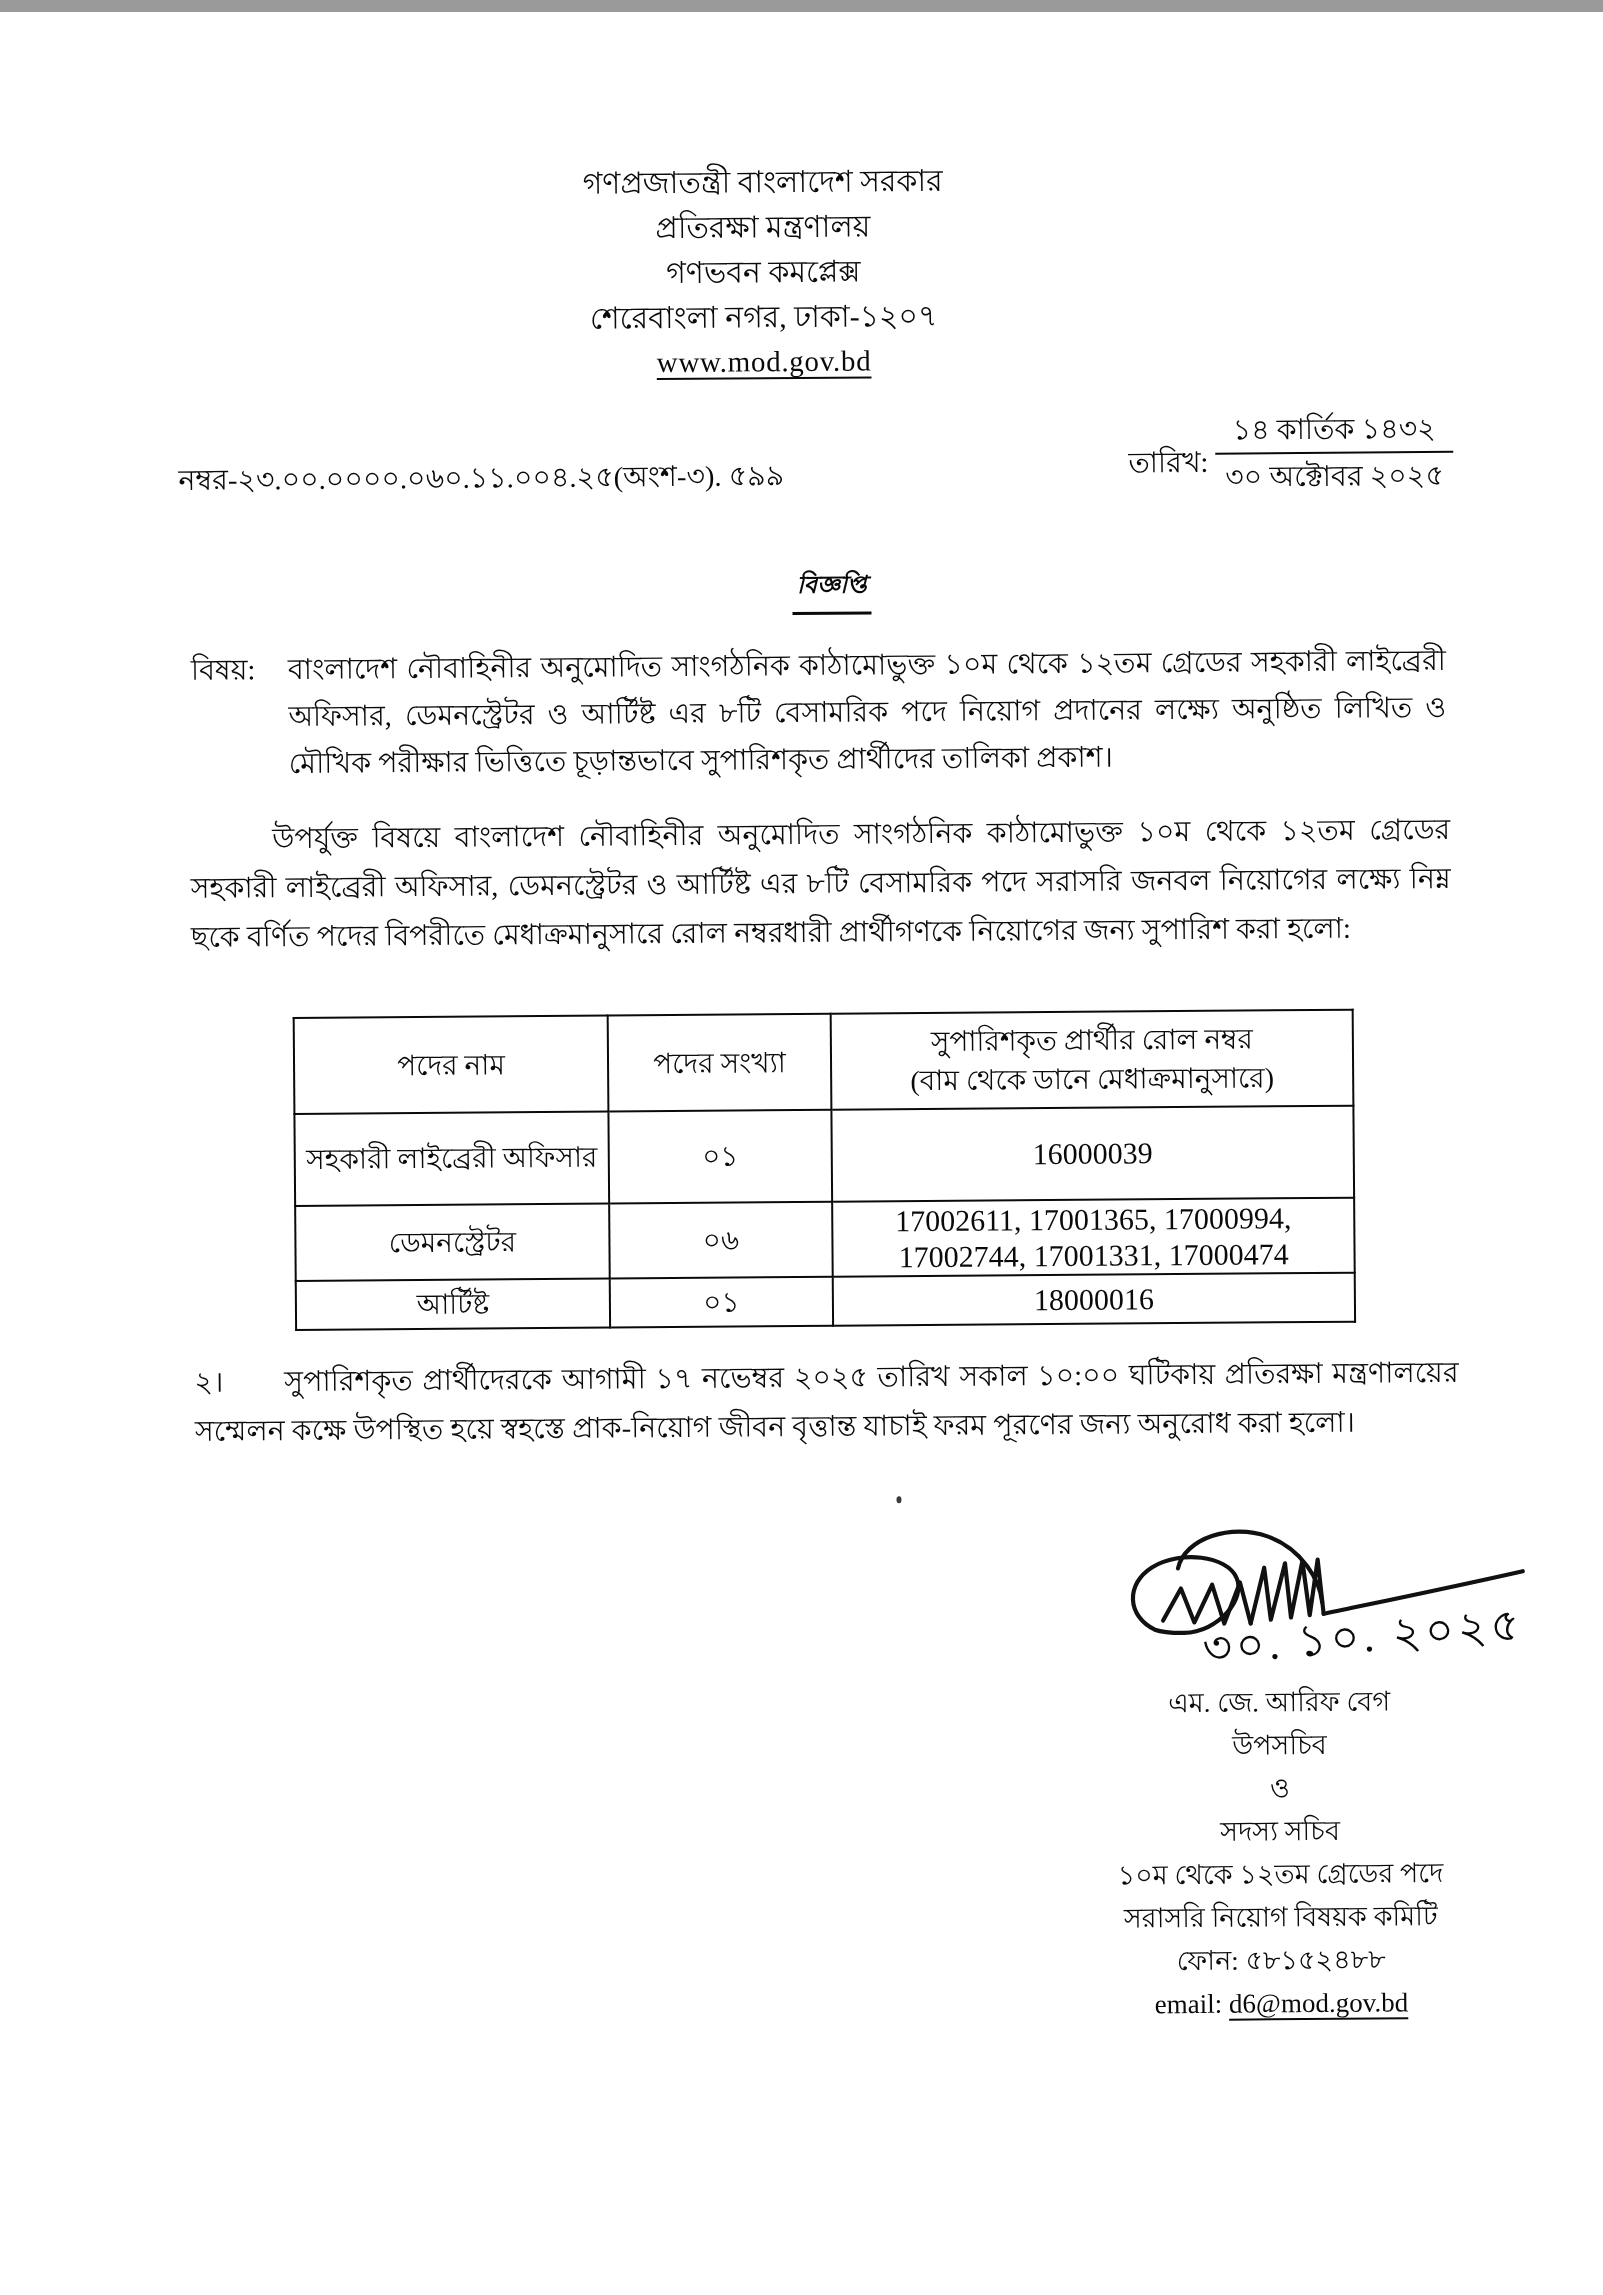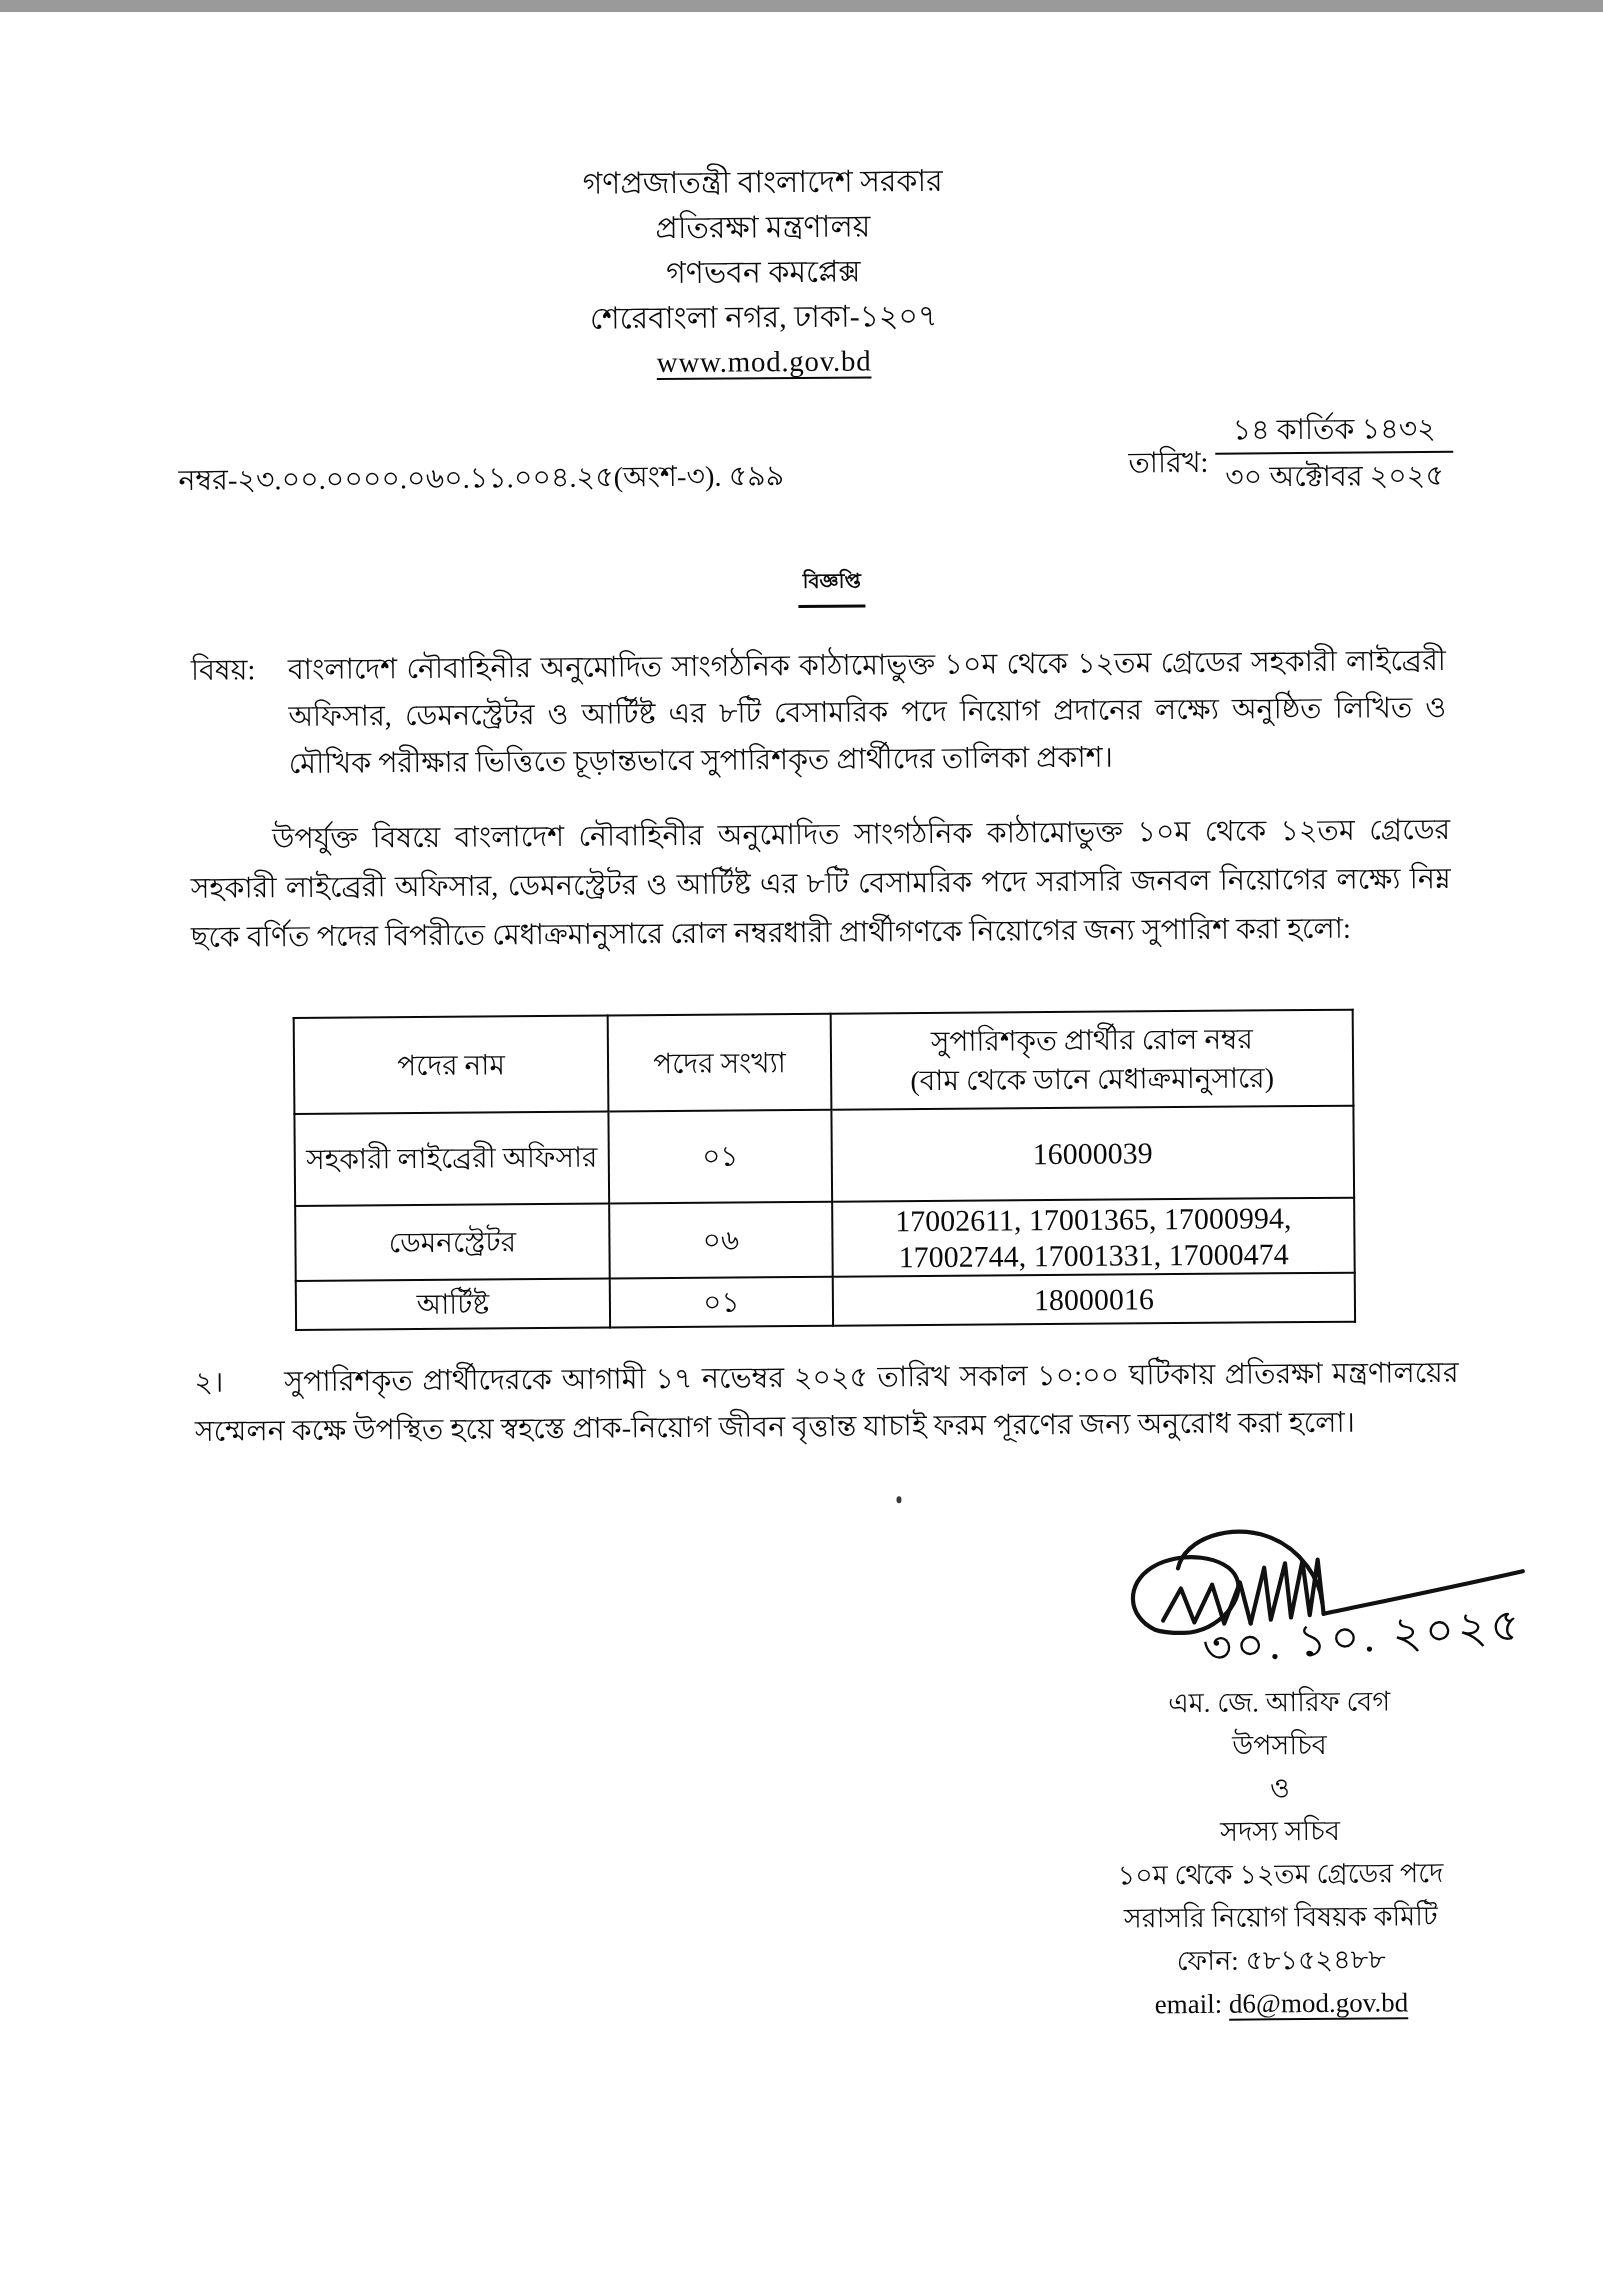--- a/index.html
+++ b/index.html
@@ -33,22 +33,22 @@
   .ref-number{position:absolute;left:182px;top:442px;font-size:28.5px;}
   .date-group{position:absolute;left:1132px;top:403px;display:flex;align-items:center;}
   .date-label{font-size:28.5px;padding-top:19.5px;text-align:right;}
   .date-frac{text-align:center;margin-left:7px;}
   .date-frac .dline{font-size:28.5px;line-height:38px;padding:0 9.7px;}
   .frac-rule{border-top:2.8px solid #0a0a0a;margin:2.8px 0 4.2px 0;}
 
   
   .notice-title{position:absolute;left:0;top:554px;width:1669px;text-align:center;}
   .notice-title span{
-    display:inline-block;font-size:20px;font-weight:bold;
-    border-bottom:3.5px solid #0a0a0a;padding:0 4.2px 5.6px 4.2px;
+    display:inline-block;font-size:24px;font-weight:bold;
+    border-bottom:3.5px solid #0a0a0a;padding:0 4.2px 5.6px 4.2px;font-style:italic;
   }
 
   
   .subject{position:absolute;left:193px;top:630px;width:1255px;display:flex;}
   .subject-label{flex:0 0 97px;font-size:28.5px;line-height:47px;}
   .subject-text{flex:1;font-size:28.5px;line-height:47px;text-align:justify;}
 
   
   .para1{
     position:absolute;left:191px;top:798px;width:1260px;

